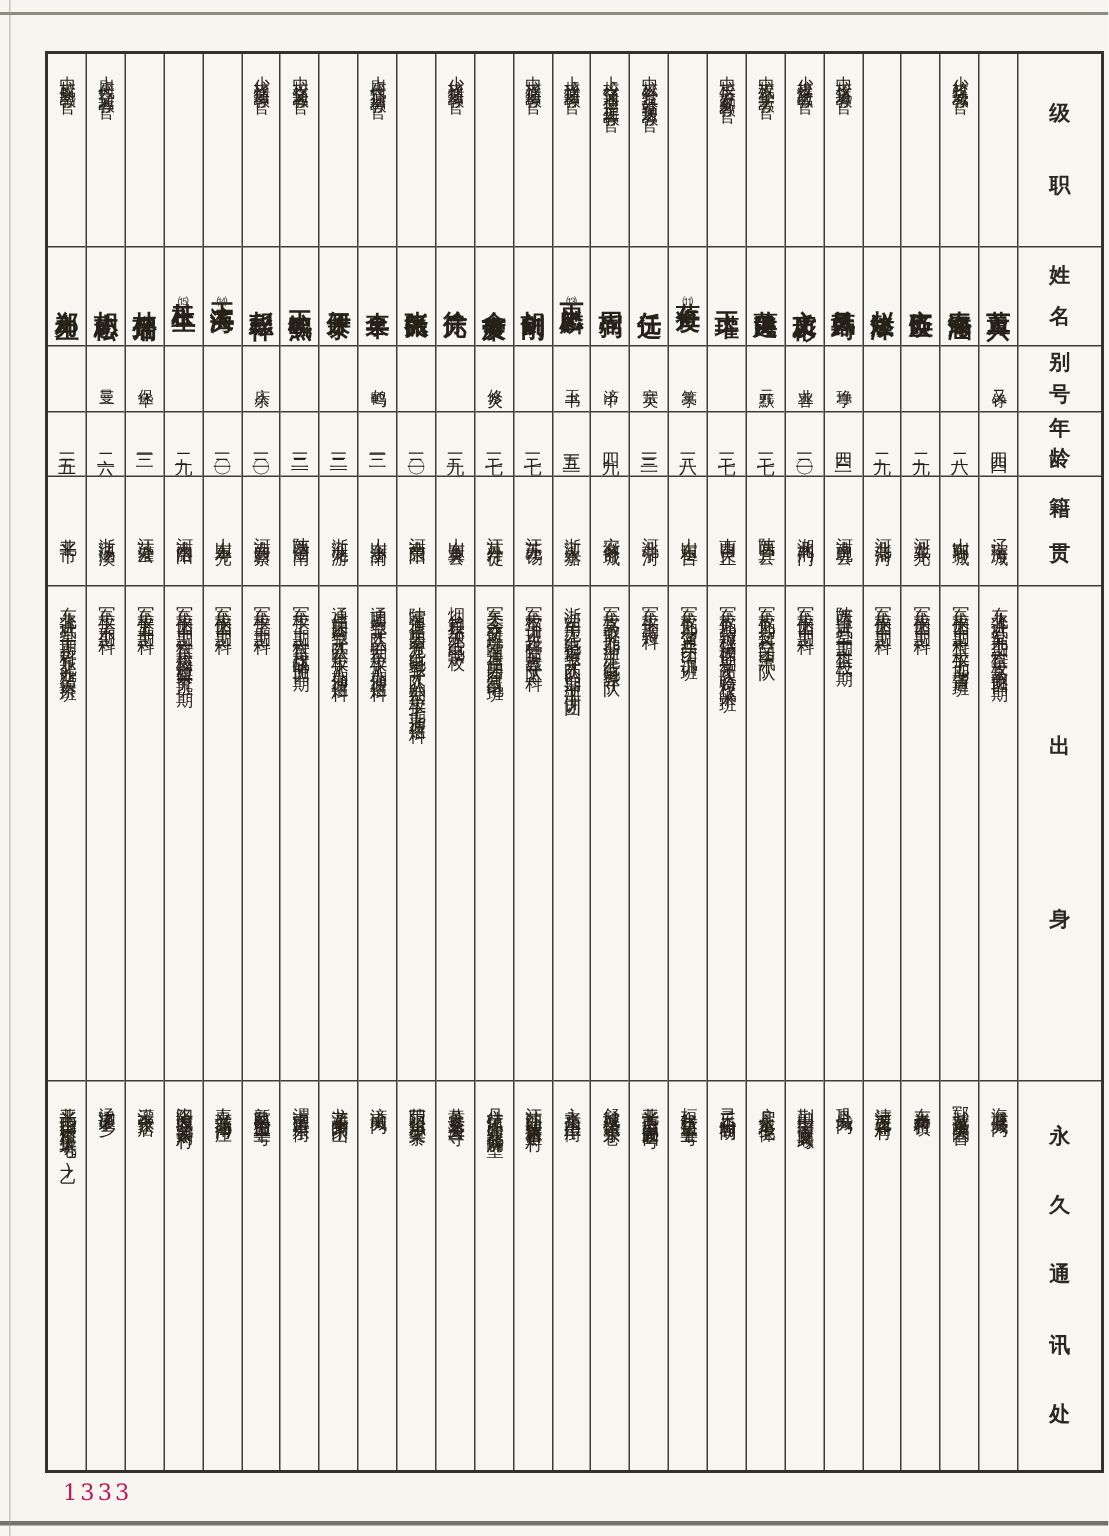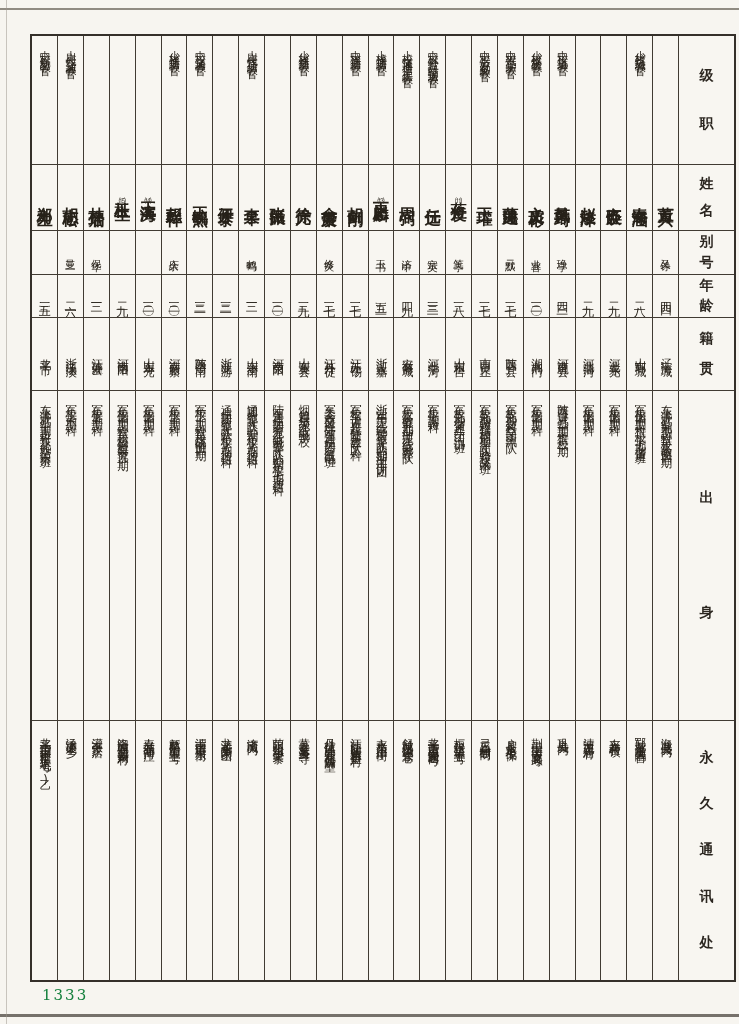--- a/index.html
+++ b/index.html
@@ -61,21 +61,21 @@
   .cell.r-address{align-items:flex-start;}
 
   .hcell .spread{
     display:flex;flex-direction:column;justify-content:space-evenly;align-items:center;
     height:100%;width:100%;font-size:14px;font-weight:bold;color:#2b2620;
   }
   .hcell .spread span{display:block;}
 
   .page-number{
     position:absolute;left:42px;top:986px;
-    font-family:"DejaVu Serif",serif;font-size:15px;letter-spacing:2px;color:#15803d;
+    font-family:"DejaVu Serif",serif;font-size:15px;letter-spacing:2px;color:#be185d;
   }
 </style>
 </head>
 <body>
 
 <div class="paper">
   <div class="edge-top"></div>
   <div class="edge-bottom"></div>
   <div class="edge-left"></div>
 

